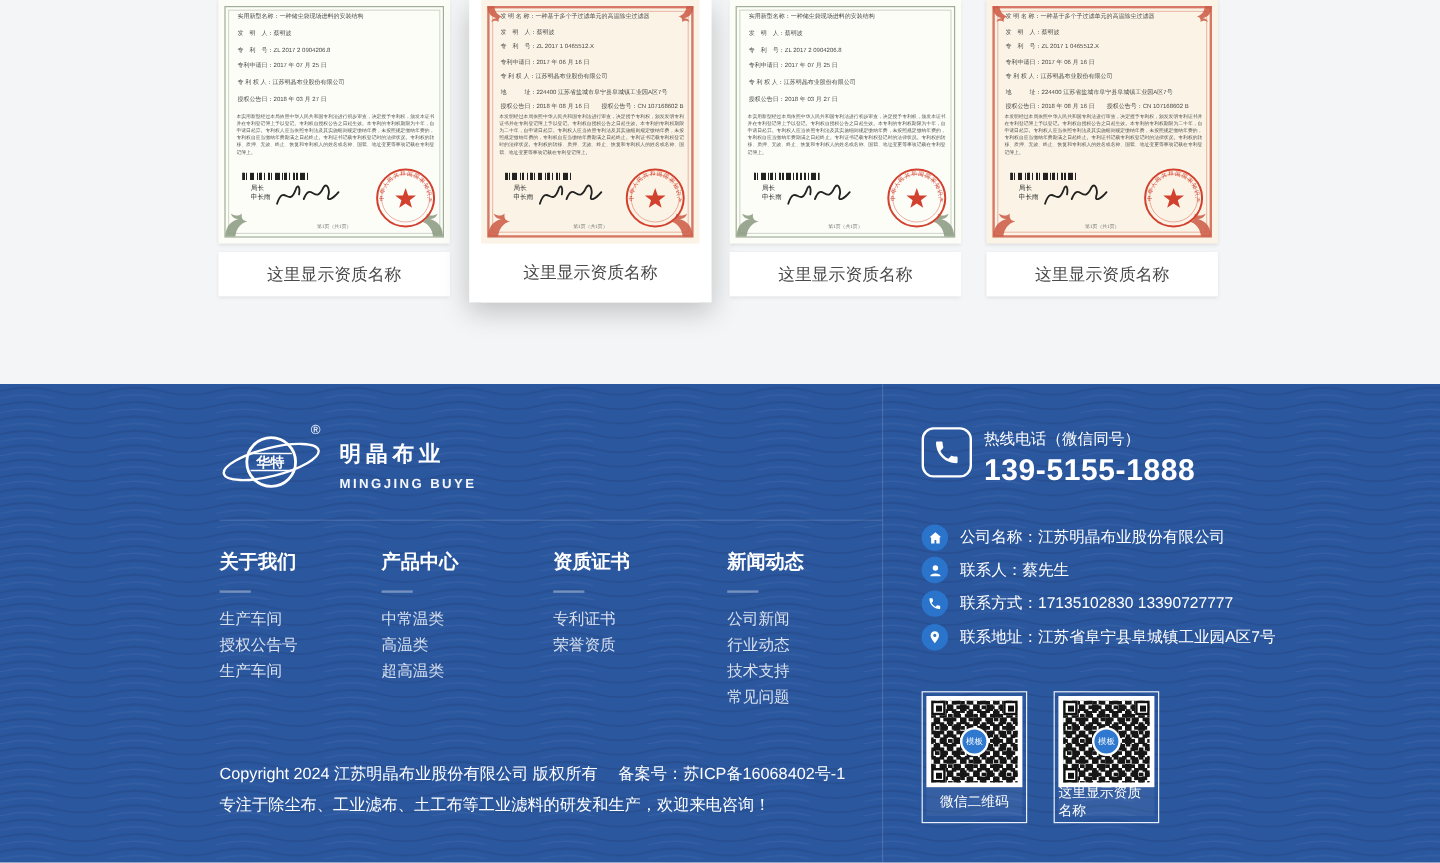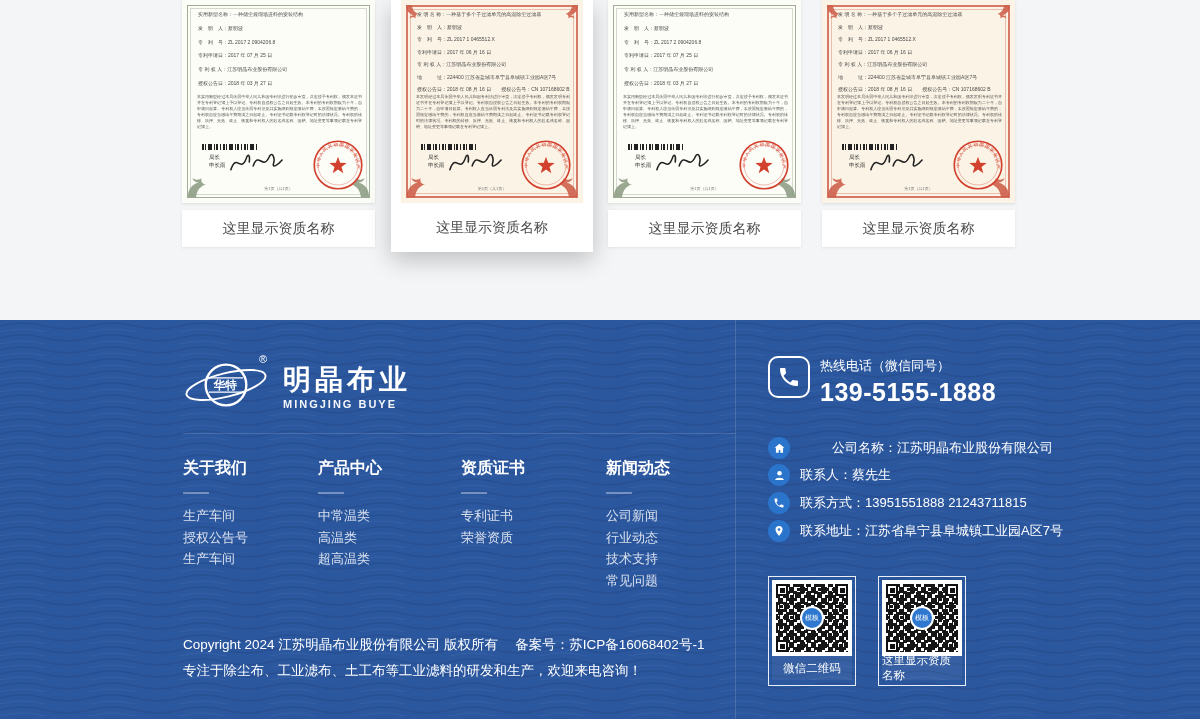--- a/index.html
+++ b/index.html
@@ -50,40 +50,40 @@
   .footer{position:absolute;left:0;top:320px;width:1200px;height:399px;background:#2b579f;color:#fff;}
   .waves{position:absolute;left:0;top:0;}
   .f-inner{position:absolute;inset:0;}
   .v-divider{position:absolute;left:735px;top:0;width:1px;height:399px;background:rgba(255,255,255,.14);}
   .h-divider{position:absolute;left:183px;top:113px;width:552px;height:1px;background:rgba(255,255,255,.14);}
 
   .logo-block{position:absolute;left:183px;top:35px;display:flex;align-items:center;}
   .globe{width:86px;height:60px;}
   .reg{position:absolute;left:76px;top:-2px;font-size:11px;color:#fff;}
   .logo-text{margin-left:14px;}
-  .logo-name{font-size:28px;font-weight:bold;letter-spacing:4px;line-height:30px;}
+  .logo-name{font-size:18px;font-weight:bold;letter-spacing:4px;line-height:30px;font-family:Liberation Mono, monospace;}
   .logo-en{font-size:11px;letter-spacing:2px;margin-top:3px;opacity:.95;font-weight:bold;}
 
   .nav-col{position:absolute;top:138px;}
   .nav-col.n0{left:183px;} .nav-col.n1{left:318px;} .nav-col.n2{left:461px;} .nav-col.n3{left:606px;}
   .nav-title{font-size:16px;font-weight:bold;margin:0;}
   .nav-dash{width:26px;height:2px;background:rgba(255,255,255,.35);margin:13px 0 11px;}
   .nav-link{font-size:13px;color:rgba(255,255,255,.82);line-height:21.5px;cursor:pointer;}
 
   .copyright{position:absolute;left:183px;top:312px;font-size:13.5px;line-height:26px;}
 
   .hotline{position:absolute;left:768px;top:36px;display:flex;}
   .hotline-icon{width:42px;height:42px;border:2px solid #fff;border-radius:10px;box-sizing:border-box;
       display:flex;align-items:center;justify-content:center;}
   .hotline-text{margin-left:10px;}
   .hotline-label{font-size:13px;margin-top:1px;}
   .hotline-number{font-size:25px;font-weight:bold;letter-spacing:.5px;margin-top:3px;}
 
   .contact-row{position:absolute;left:768px;display:flex;align-items:center;}
-  .contact-row.r0{top:117px;gap:32px;} .contact-row.r1{top:144px;} .contact-row.r2{top:172px;} .contact-row.r3{top:200px;align-items:center;}
+  .contact-row.r0{top:117px;} .contact-row.r1{top:144px;} .contact-row.r2{top:172px;} .contact-row.r3{top:200px;align-items:center;}
   .c-icon{width:22px;height:22px;border-radius:50%;background:#2b74cc;display:flex;align-items:center;justify-content:center;flex:none;}
   .contact-text{margin-left:10px;font-size:13px;white-space:nowrap;}
 
   .qr{position:absolute;top:256px;width:88px;height:110px;border:1px solid rgba(255,255,255,.9);
       box-sizing:border-box;padding:3px;}
   .qr.q0{left:768px;} .qr.q1{left:878px;}
   .qr-img{position:relative;height:76px;background:#fff;}
   .qr-img .pat{position:absolute;inset:4px;background-color:#fff;
       background-image:repeating-conic-gradient(#161616 0% 25%, transparent 0% 50%),
                        repeating-conic-gradient(transparent 0% 25%, #161616 0% 50%);
@@ -376,21 +376,21 @@
             </svg>
         </span>
         <span class="contact-text">联系人：蔡先生</span>
       </div>
       <div class="contact-row r2">
         <span class="c-icon">
           <svg width="12" height="12" viewBox="0 0 24 24">
               <path d="M6.62 10.79c1.44 2.83 3.76 5.14 6.59 6.59l2.2-2.2c.27-.27.67-.36 1.02-.24 1.12.37 2.33.57 3.57.57.55 0 1 .45 1 1V20c0 .55-.45 1-1 1-9.39 0-17-7.61-17-17 0-.55.45-1 1-1h3.5c.55 0 1 .45 1 1 0 1.25.2 2.45.57 3.57.11.35.03.74-.25 1.02l-2.2 2.2z" fill="#fff"></path>
             </svg>
         </span>
-        <span class="contact-text">联系方式：13951551888  21243711815</span>
+        <span class="contact-text">联系方式：17135102830  13390727777</span>
       </div>
       <div class="contact-row r3">
         <span class="c-icon">
           <svg width="12" height="12" viewBox="0 0 24 24">
               <path d="M12 2 a7 7 0 0 0 -7 7 c0 5 7 13 7 13 s7 -8 7 -13 a7 7 0 0 0 -7 -7 Z" fill="#fff"></path>
               <circle cx="12" cy="9" r="2.6" fill="#2b74cc"></circle>
             </svg>
         </span>
         <span class="contact-text">联系地址：江苏省阜宁县阜城镇工业园A区7号</span>
       </div>

